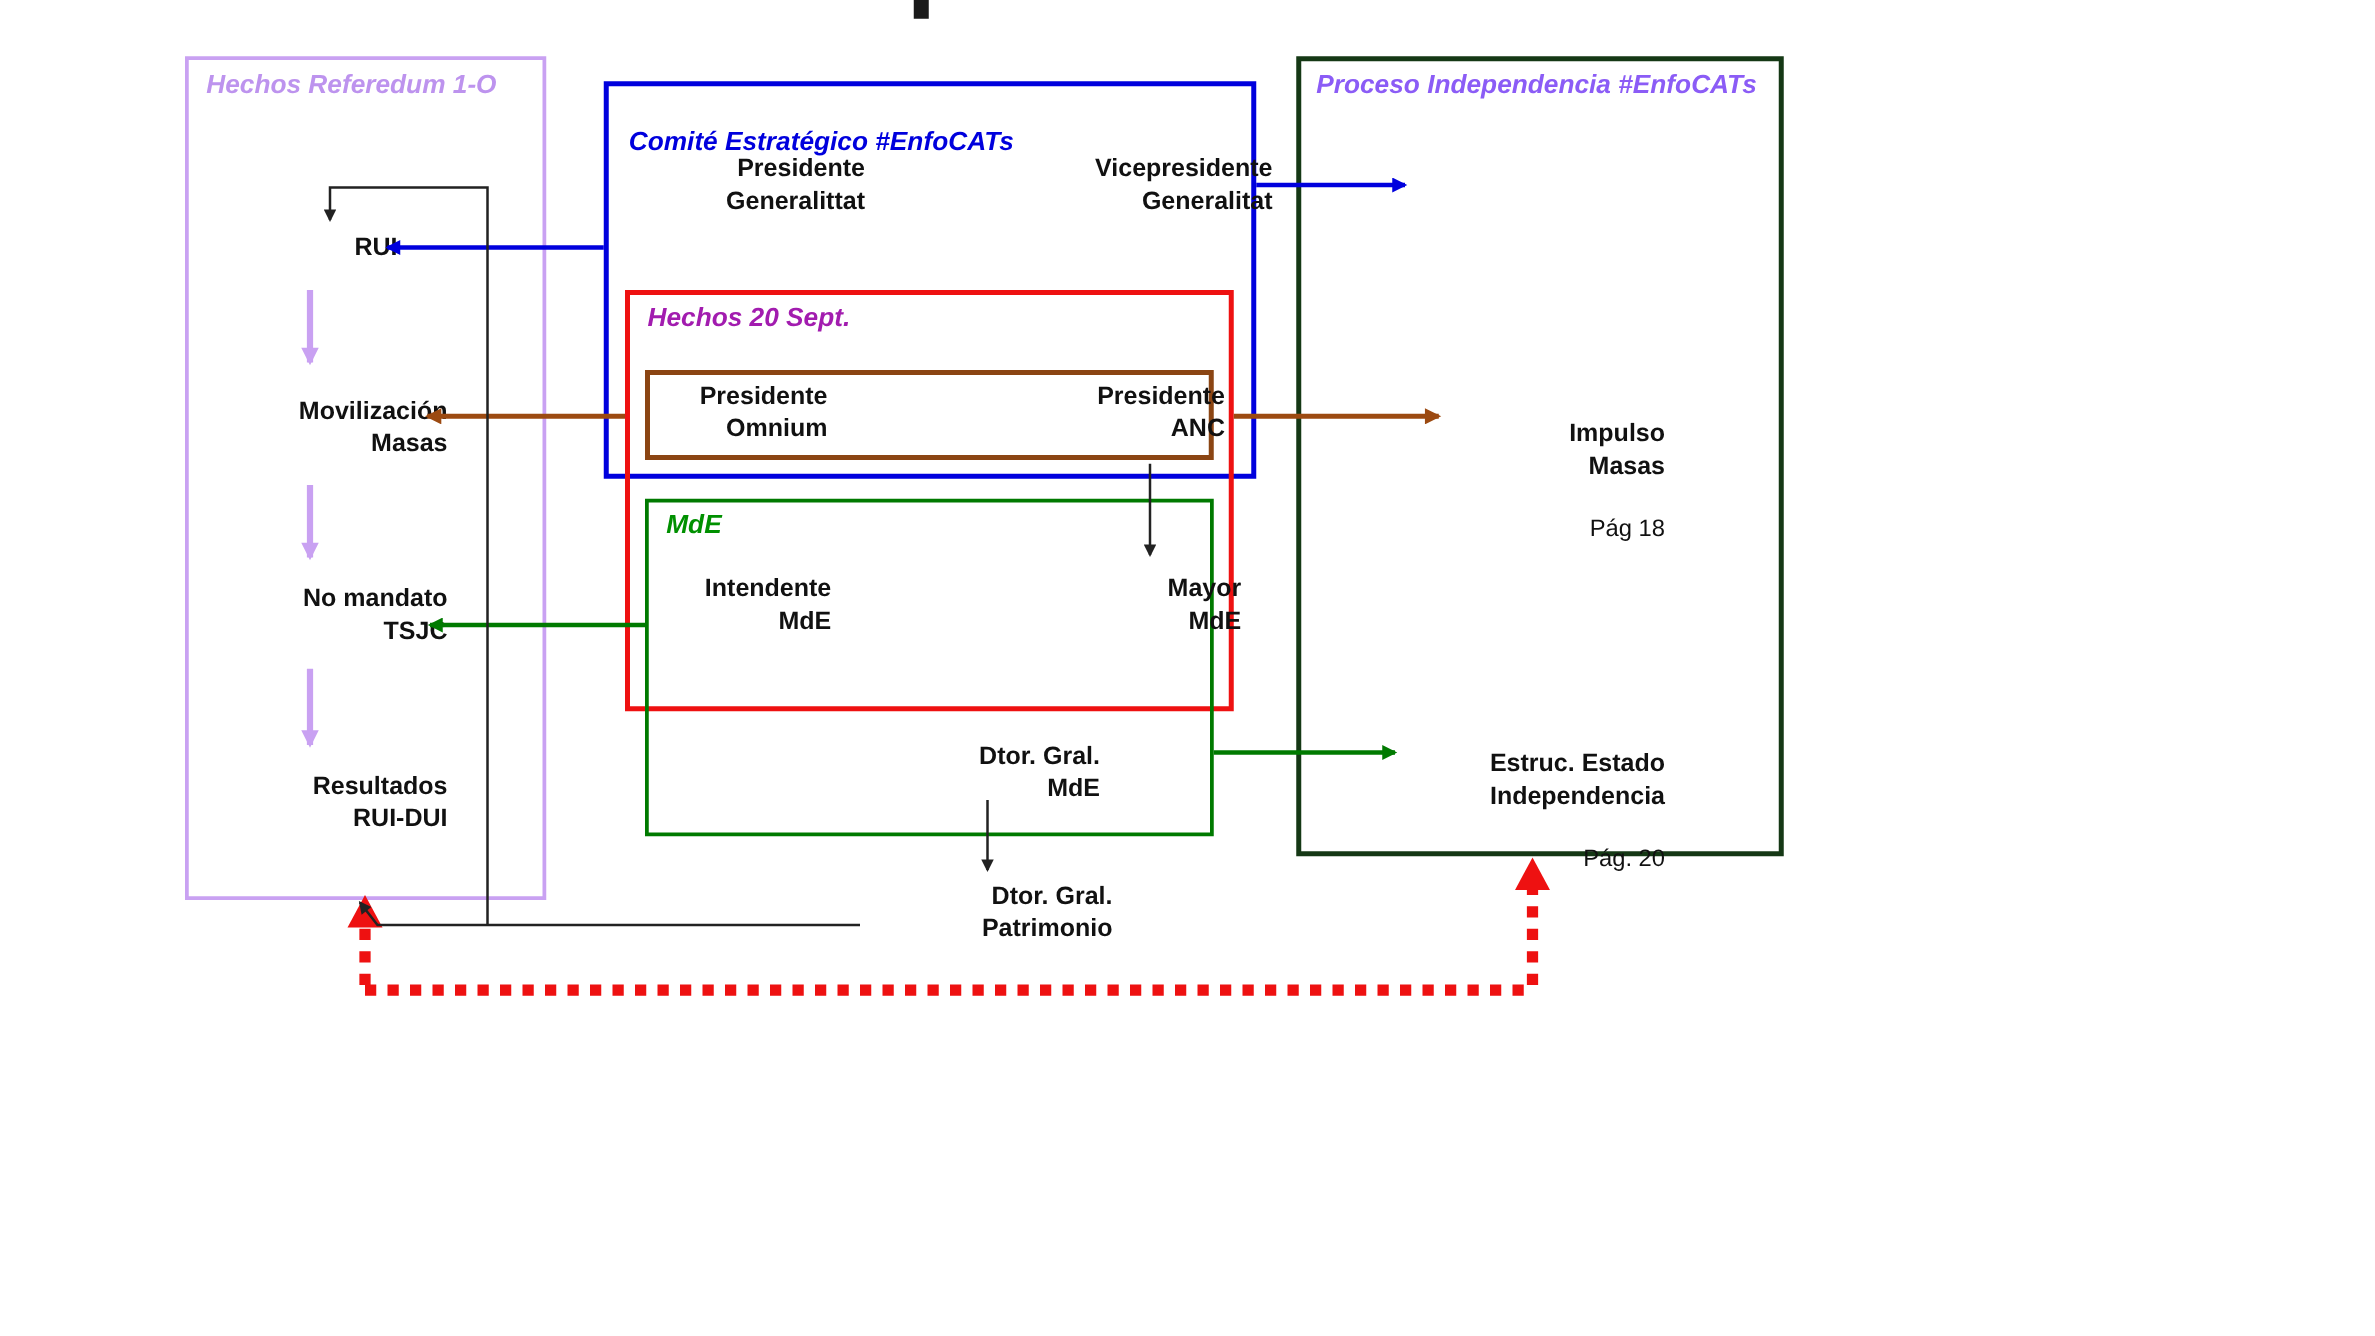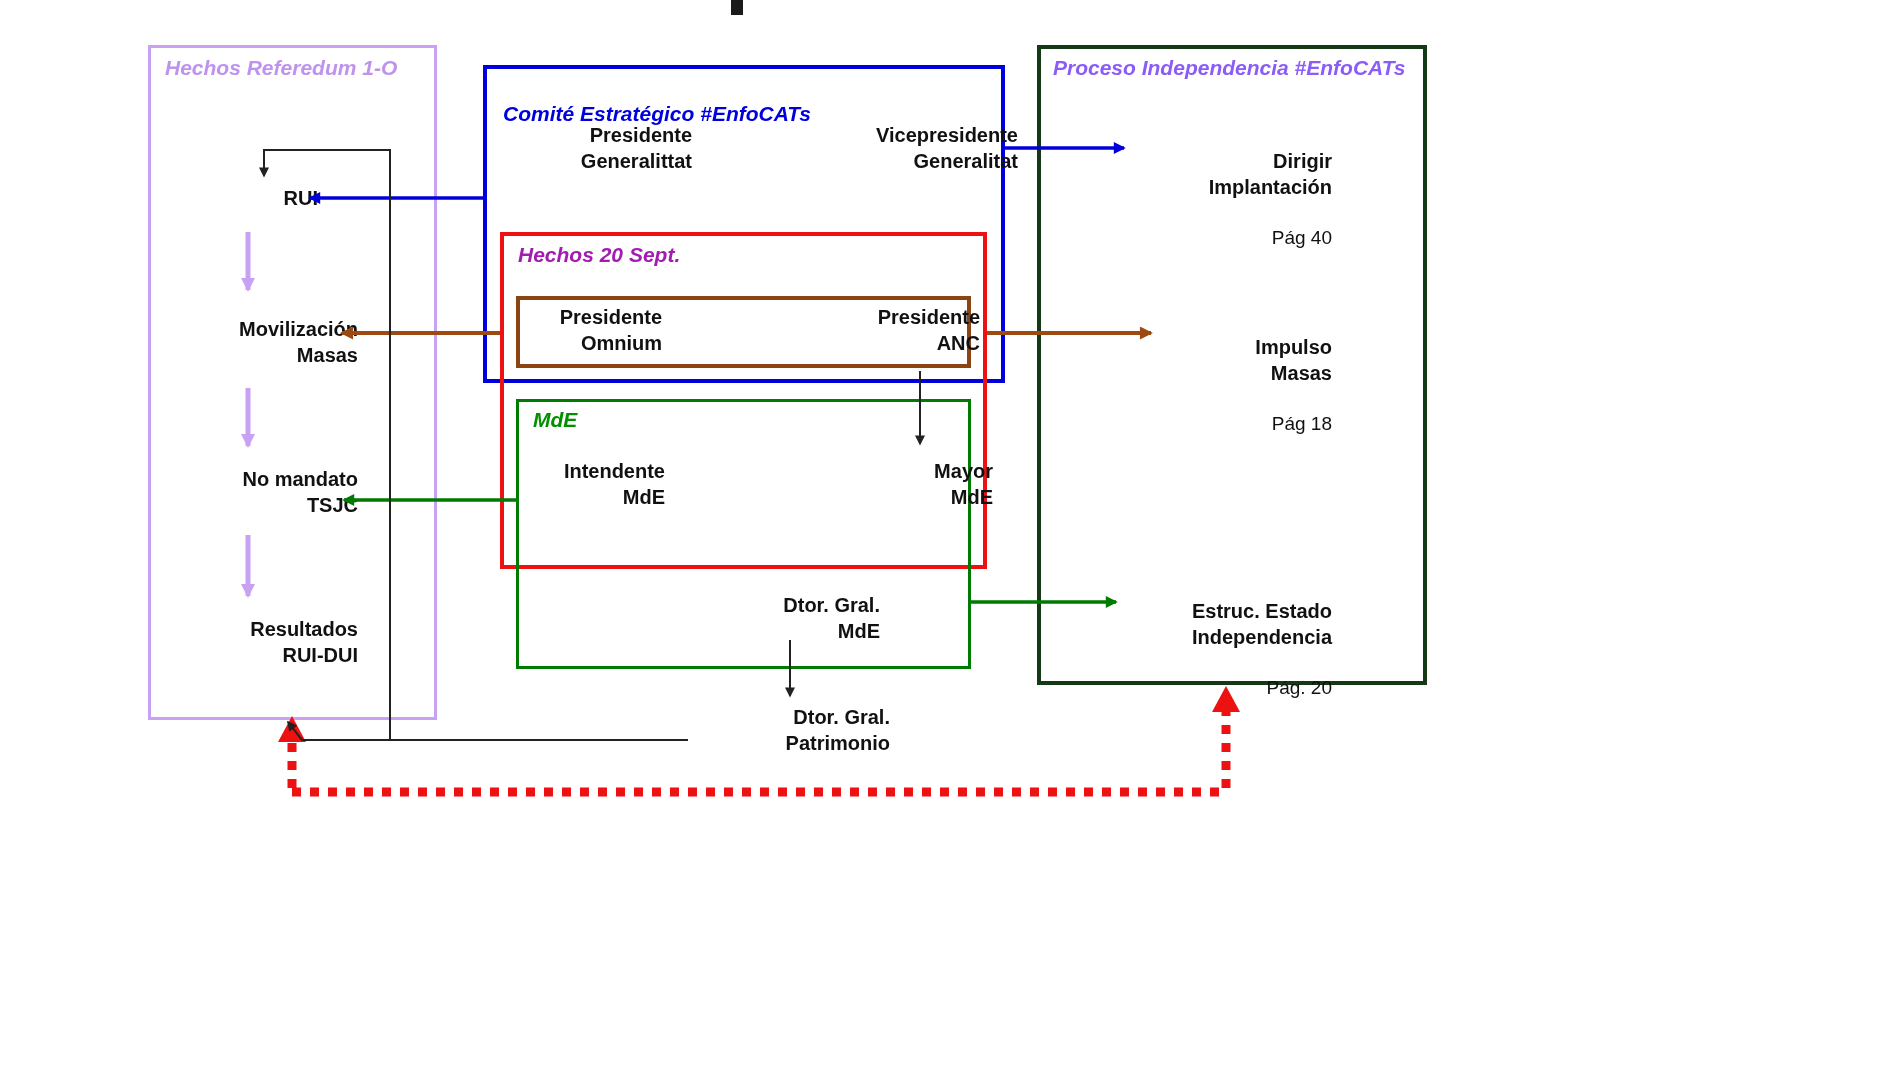--- a/index.html
+++ b/index.html
@@ -67,25 +67,20 @@
   <div class="label" style="left:830px;top:304px;width:150px;">Presidente
 ANC</div>
 
   <div class="label" style="left:505px;top:458px;width:160px;">Intendente
 MdE</div>
   <div class="label" style="left:833px;top:458px;width:160px;">Mayor
 MdE</div>
   <div class="label" style="left:700px;top:592px;width:180px;">Dtor. Gral.
 MdE</div>
 
-  <div class="label" style="left:1112px;top:122px;width:220px;">
-    <span class="main">Dirigir
-Implantación</span>
-    <span class="page">Pág 40</span>
-  </div>
   <div class="label" style="left:1112px;top:308px;width:220px;">
     <span class="main">Impulso
 Masas</span>
     <span class="page">Pág 18</span>
   </div>
   <div class="label" style="left:1112px;top:572px;width:220px;">
     <span class="main">Estruc. Estado
 Independencia</span>
     <span class="page">Pág. 20</span>
   </div>

